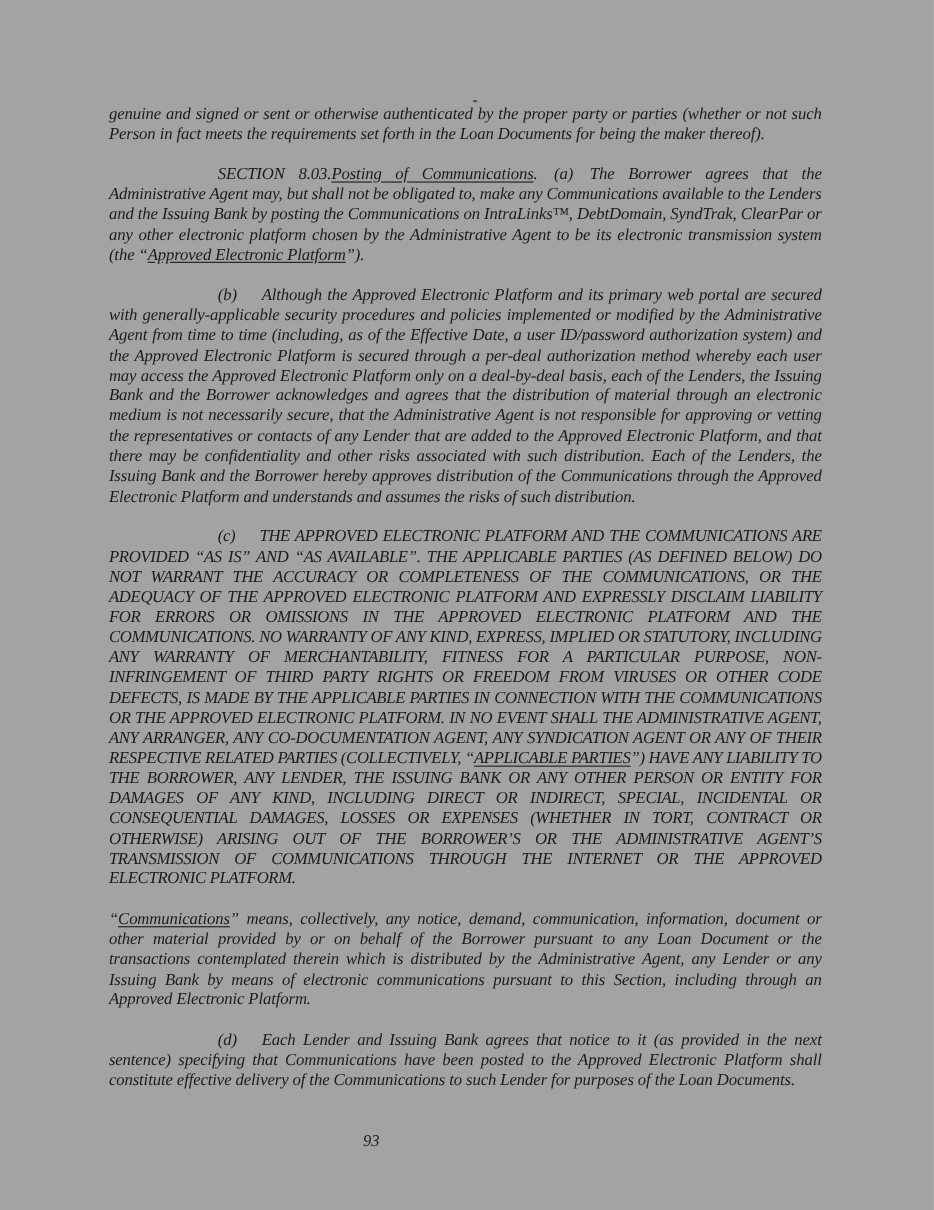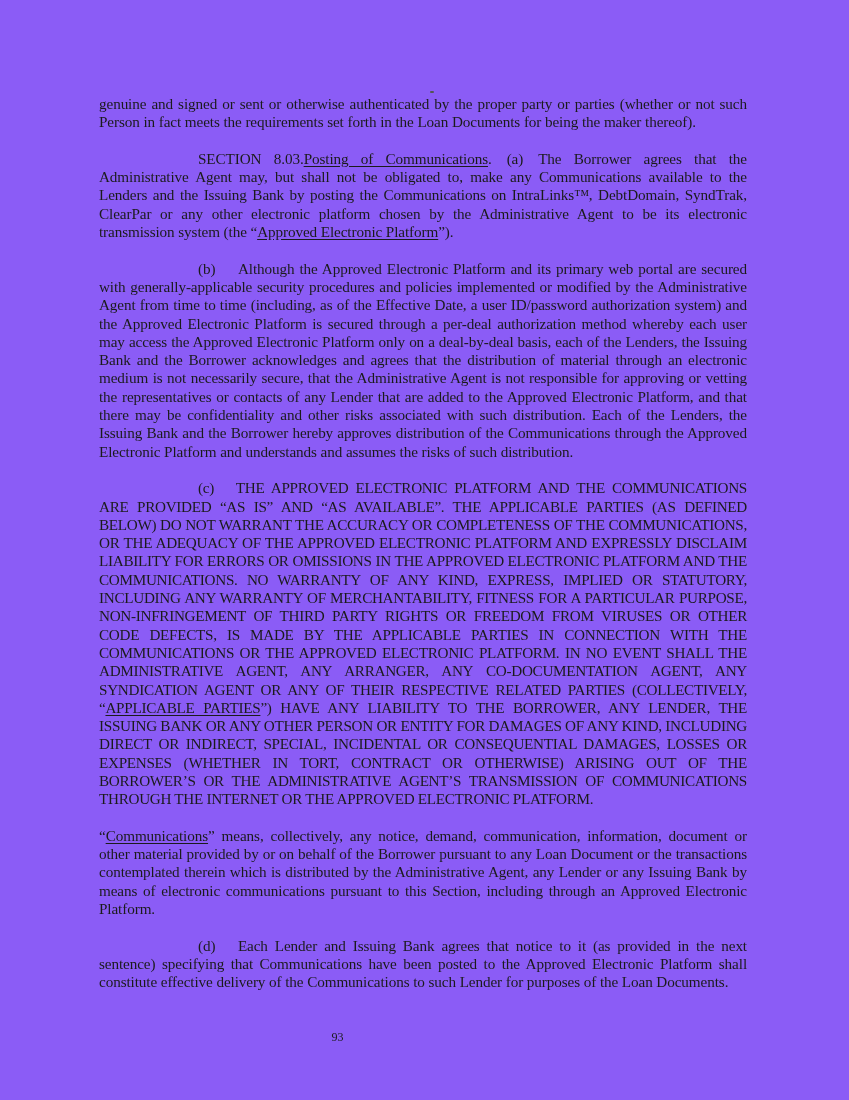--- a/index.html
+++ b/index.html
@@ -6,22 +6,23 @@
   html, body {
     width: 849px;
     height: 1100px;
     background: #ffffff;
     font-family: "Liberation Serif", "DejaVu Serif", serif;
   }
   .page {
     position: relative;
     width: 849px;
     height: 1100px;
-    background: #8b5cf6;
+    background: #a3a3a3;
     overflow: hidden;
+    font-style: italic;
   }
   .content {
     position: absolute;
     left: 99px;
     top: 95px;
     width: 648px;
     color: #1b1b1b;
     font-size: 15.2px;
     line-height: 18.3px;
     letter-spacing: -0.1px;
@@ -36,21 +37,21 @@
   p.para.indent { text-indent: 99px; }
   p.para.caps { letter-spacing: -0.3px; }
   span.u { text-decoration: underline; text-underline-offset: 2px; }
   .page-number {
     position: absolute;
     left: 0;
     top: 1030px;
     width: 675px;
     text-align: center;
     color: #1b1b1b;
-    font-size: 12px;
+    font-size: 15px;
   }
   .scan-dot {
     position: absolute;
     left: 430px;
     top: 91px;
     width: 4px;
     height: 2px;
     background: #555;
     border-radius: 1px;
   }

